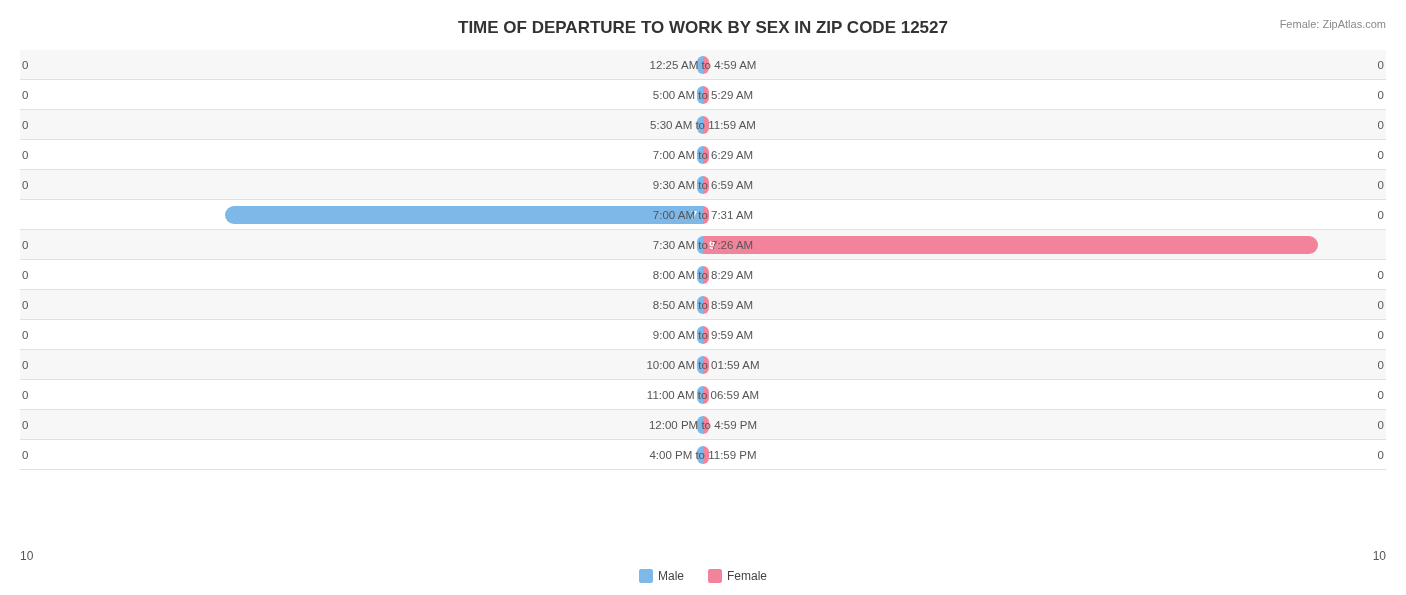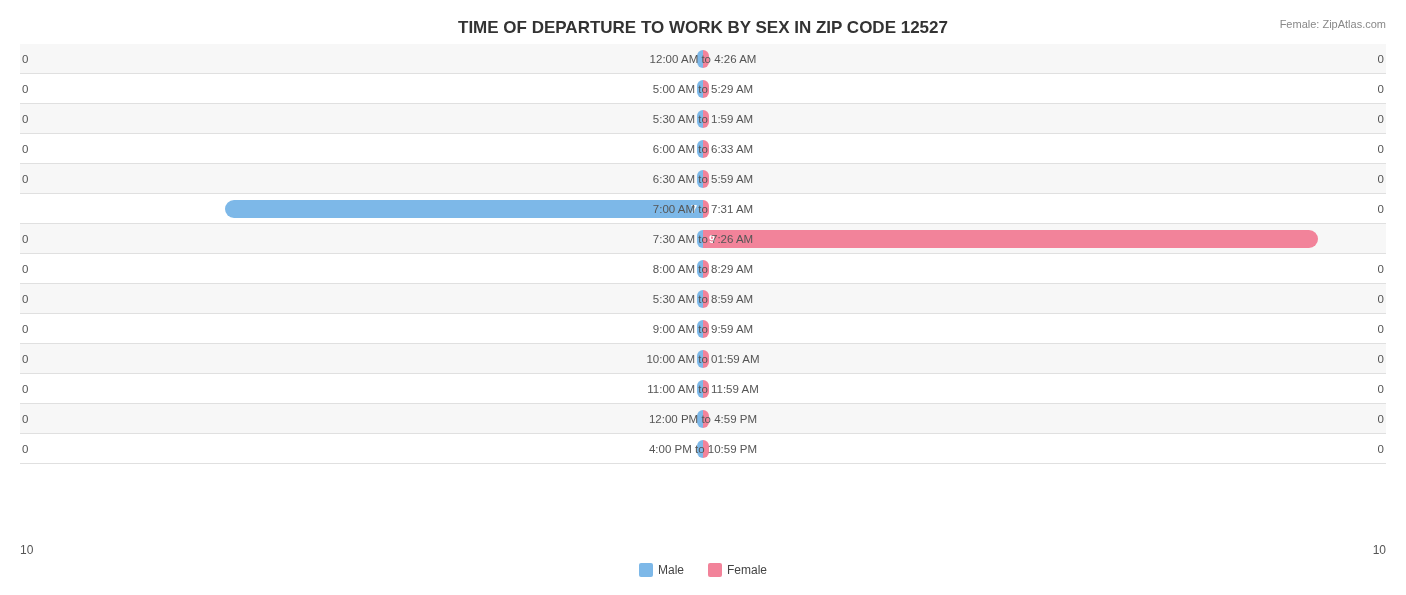--- a/index.html
+++ b/index.html
@@ -14,21 +14,21 @@
       width: 1406px;
       height: 595px;
       padding: 18px 20px 50px 20px;
       position: relative;
     }
     .chart-title {
       font-size: 17px;
       font-weight: bold;
       color: #333;
       text-align: center;
-      margin-bottom: 6px;
+      margin-bottom: 12px;
     }
     .source-text {
       position: absolute;
       top: 18px;
       right: 20px;
       font-size: 11px;
       color: #888;
     }
     .chart-area {
       position: relative;
@@ -132,21 +132,21 @@
 <div class="chart-container">
   <div class="chart-title">TIME OF DEPARTURE TO WORK BY SEX IN ZIP CODE 12527</div>
   <div class="source-text">Female: ZipAtlas.com</div>
 
   <div class="chart-area" id="chart-area">
       <div class="row">
         <div class="left-section">
           <div class="bar-male" style="width: 0%;"></div>
           <span style="position: absolute; right: 100%; left: 2px; font-size: 11.5px; color: rgb(85, 85, 85); z-index: 3;">0</span>
         </div>
-        <div class="label-center">12:00 AM to 4:26 AM</div>
+        <div class="label-center">12:25 AM to 4:59 AM</div>
         <div class="right-section">
           <div class="bar-female" style="width: 0%;"></div>
           <span style="position: absolute; right: 2px; font-size: 11.5px; color: rgb(85, 85, 85); z-index: 3;">0</span>
         </div>
       </div>
       <div class="row">
         <div class="left-section">
           <div class="bar-male" style="width: 0%;"></div>
           <span style="position: absolute; right: 100%; left: 2px; font-size: 11.5px; color: rgb(85, 85, 85); z-index: 3;">0</span>
         </div>
@@ -154,43 +154,43 @@
         <div class="right-section">
           <div class="bar-female" style="width: 0%;"></div>
           <span style="position: absolute; right: 2px; font-size: 11.5px; color: rgb(85, 85, 85); z-index: 3;">0</span>
         </div>
       </div>
       <div class="row">
         <div class="left-section">
           <div class="bar-male" style="width: 0%;"></div>
           <span style="position: absolute; right: 100%; left: 2px; font-size: 11.5px; color: rgb(85, 85, 85); z-index: 3;">0</span>
         </div>
-        <div class="label-center">5:30 AM to 1:59 AM</div>
-        <div class="right-section">
-          <div class="bar-female" style="width: 0%;"></div>
-          <span style="position: absolute; right: 2px; font-size: 11.5px; color: rgb(85, 85, 85); z-index: 3;">0</span>
-        </div>
-      </div>
-      <div class="row">
-        <div class="left-section">
-          <div class="bar-male" style="width: 0%;"></div>
-          <span style="position: absolute; right: 100%; left: 2px; font-size: 11.5px; color: rgb(85, 85, 85); z-index: 3;">0</span>
-        </div>
-        <div class="label-center">6:00 AM to 6:33 AM</div>
-        <div class="right-section">
-          <div class="bar-female" style="width: 0%;"></div>
-          <span style="position: absolute; right: 2px; font-size: 11.5px; color: rgb(85, 85, 85); z-index: 3;">0</span>
-        </div>
-      </div>
-      <div class="row">
-        <div class="left-section">
-          <div class="bar-male" style="width: 0%;"></div>
-          <span style="position: absolute; right: 100%; left: 2px; font-size: 11.5px; color: rgb(85, 85, 85); z-index: 3;">0</span>
-        </div>
-        <div class="label-center">6:30 AM to 5:59 AM</div>
+        <div class="label-center">5:30 AM to 11:59 AM</div>
+        <div class="right-section">
+          <div class="bar-female" style="width: 0%;"></div>
+          <span style="position: absolute; right: 2px; font-size: 11.5px; color: rgb(85, 85, 85); z-index: 3;">0</span>
+        </div>
+      </div>
+      <div class="row">
+        <div class="left-section">
+          <div class="bar-male" style="width: 0%;"></div>
+          <span style="position: absolute; right: 100%; left: 2px; font-size: 11.5px; color: rgb(85, 85, 85); z-index: 3;">0</span>
+        </div>
+        <div class="label-center">7:00 AM to 6:29 AM</div>
+        <div class="right-section">
+          <div class="bar-female" style="width: 0%;"></div>
+          <span style="position: absolute; right: 2px; font-size: 11.5px; color: rgb(85, 85, 85); z-index: 3;">0</span>
+        </div>
+      </div>
+      <div class="row">
+        <div class="left-section">
+          <div class="bar-male" style="width: 0%;"></div>
+          <span style="position: absolute; right: 100%; left: 2px; font-size: 11.5px; color: rgb(85, 85, 85); z-index: 3;">0</span>
+        </div>
+        <div class="label-center">9:30 AM to 6:59 AM</div>
         <div class="right-section">
           <div class="bar-female" style="width: 0%;"></div>
           <span style="position: absolute; right: 2px; font-size: 11.5px; color: rgb(85, 85, 85); z-index: 3;">0</span>
         </div>
       </div>
       <div class="row">
         <div class="left-section">
           <div class="bar-male" style="width: 70%;">
             <span class="bar-label">7</span>
           </div>
@@ -224,21 +224,21 @@
         <div class="right-section">
           <div class="bar-female" style="width: 0%;"></div>
           <span style="position: absolute; right: 2px; font-size: 11.5px; color: rgb(85, 85, 85); z-index: 3;">0</span>
         </div>
       </div>
       <div class="row">
         <div class="left-section">
           <div class="bar-male" style="width: 0%;"></div>
           <span style="position: absolute; right: 100%; left: 2px; font-size: 11.5px; color: rgb(85, 85, 85); z-index: 3;">0</span>
         </div>
-        <div class="label-center">5:30 AM to 8:59 AM</div>
+        <div class="label-center">8:50 AM to 8:59 AM</div>
         <div class="right-section">
           <div class="bar-female" style="width: 0%;"></div>
           <span style="position: absolute; right: 2px; font-size: 11.5px; color: rgb(85, 85, 85); z-index: 3;">0</span>
         </div>
       </div>
       <div class="row">
         <div class="left-section">
           <div class="bar-male" style="width: 0%;"></div>
           <span style="position: absolute; right: 100%; left: 2px; font-size: 11.5px; color: rgb(85, 85, 85); z-index: 3;">0</span>
         </div>
@@ -257,21 +257,21 @@
         <div class="right-section">
           <div class="bar-female" style="width: 0%;"></div>
           <span style="position: absolute; right: 2px; font-size: 11.5px; color: rgb(85, 85, 85); z-index: 3;">0</span>
         </div>
       </div>
       <div class="row">
         <div class="left-section">
           <div class="bar-male" style="width: 0%;"></div>
           <span style="position: absolute; right: 100%; left: 2px; font-size: 11.5px; color: rgb(85, 85, 85); z-index: 3;">0</span>
         </div>
-        <div class="label-center">11:00 AM to 11:59 AM</div>
+        <div class="label-center">11:00 AM to 06:59 AM</div>
         <div class="right-section">
           <div class="bar-female" style="width: 0%;"></div>
           <span style="position: absolute; right: 2px; font-size: 11.5px; color: rgb(85, 85, 85); z-index: 3;">0</span>
         </div>
       </div>
       <div class="row">
         <div class="left-section">
           <div class="bar-male" style="width: 0%;"></div>
           <span style="position: absolute; right: 100%; left: 2px; font-size: 11.5px; color: rgb(85, 85, 85); z-index: 3;">0</span>
         </div>
@@ -279,21 +279,21 @@
         <div class="right-section">
           <div class="bar-female" style="width: 0%;"></div>
           <span style="position: absolute; right: 2px; font-size: 11.5px; color: rgb(85, 85, 85); z-index: 3;">0</span>
         </div>
       </div>
       <div class="row">
         <div class="left-section">
           <div class="bar-male" style="width: 0%;"></div>
           <span style="position: absolute; right: 100%; left: 2px; font-size: 11.5px; color: rgb(85, 85, 85); z-index: 3;">0</span>
         </div>
-        <div class="label-center">4:00 PM to 10:59 PM</div>
+        <div class="label-center">4:00 PM to 11:59 PM</div>
         <div class="right-section">
           <div class="bar-female" style="width: 0%;"></div>
           <span style="position: absolute; right: 2px; font-size: 11.5px; color: rgb(85, 85, 85); z-index: 3;">0</span>
         </div>
       </div>
     </div>
 
   <div style="display:flex; justify-content:space-between; padding: 2px 0 0 0;">
     <span style="font-size:12px;color:#555;">10</span>
     <span style="font-size:12px;color:#555;">10</span>

